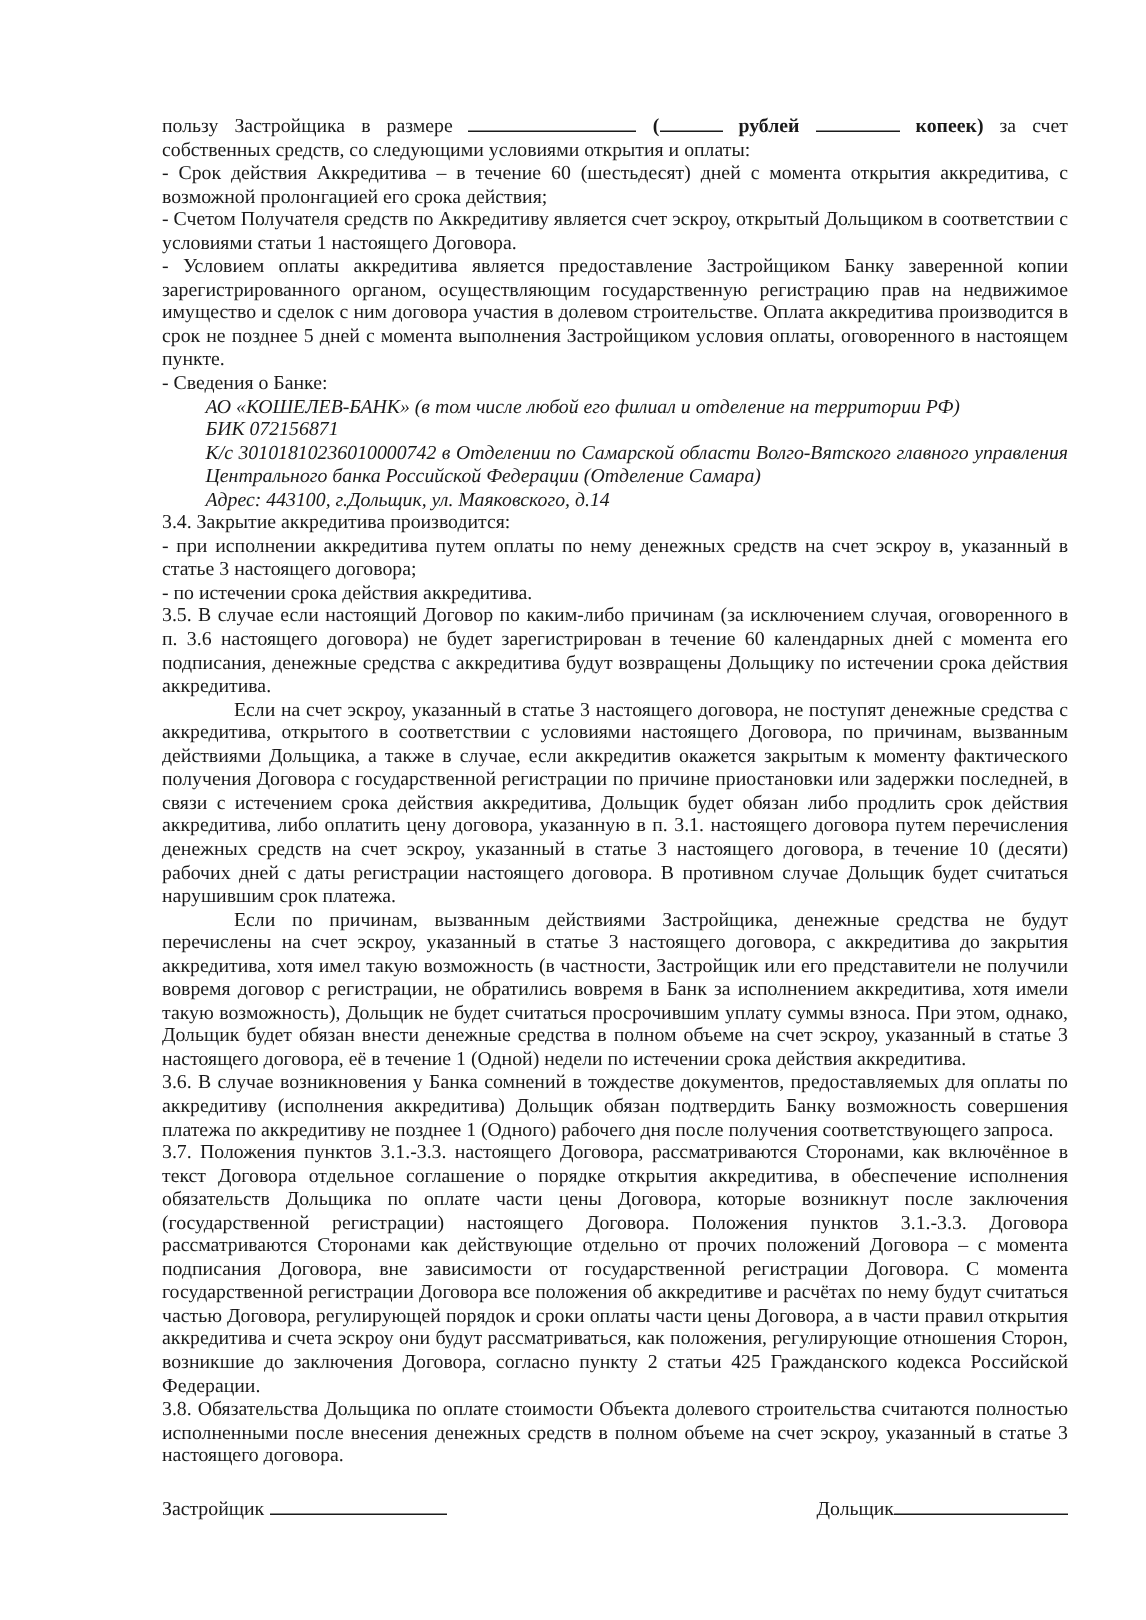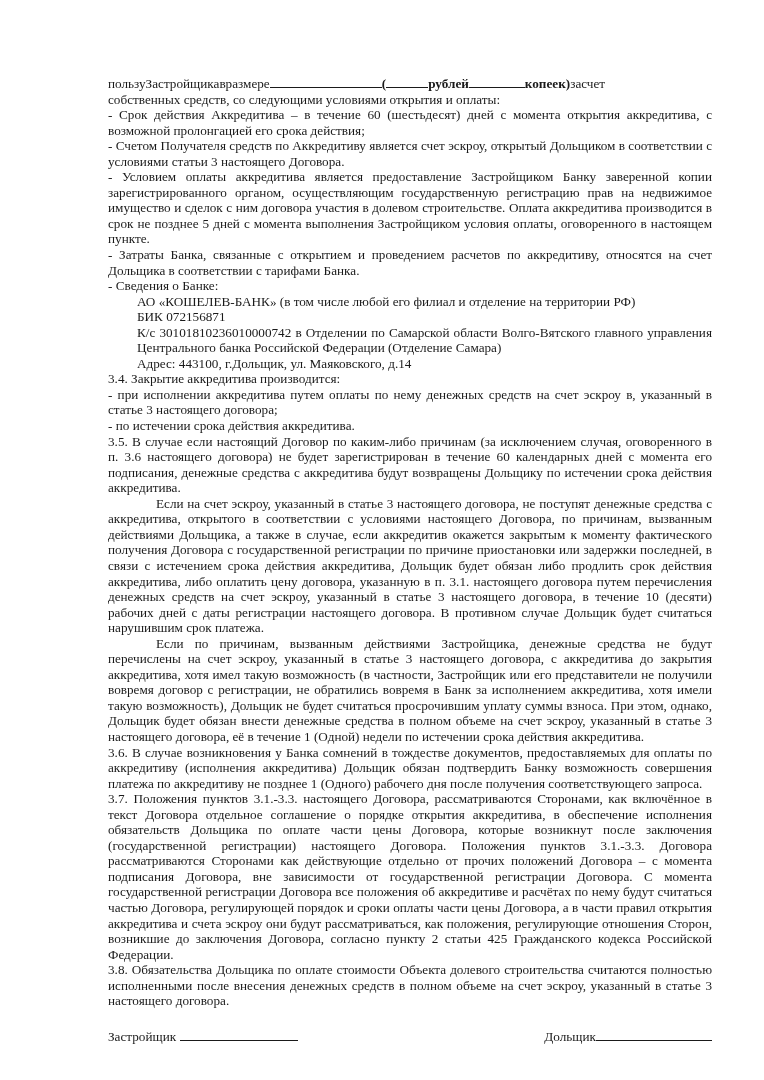--- a/index.html
+++ b/index.html
@@ -4,27 +4,27 @@
 <style>
   html, body { margin: 0; padding: 0; background: #ffffff; }
   body { width: 764px; height: 1080px; position: relative; overflow: hidden; }
   .page {
     position: absolute; left: 108px; top: 76px; width: 604px;
     font-family: "Liberation Serif", serif; font-size: 13.2px; line-height: 15.55px;
     color: #1a1a1a;
   }
   .p { margin: 0; text-align: justify; }
   .indent { text-indent: 48px; }
-  .bank { margin: 0 0 0 29px; text-align: justify; }
+  .bank { margin: 0 0 0 29px; font-style: italic; text-align: justify; }
   .b { font-weight: bold; }
   .blank { display: inline-block; border-bottom: 1px solid #1a1a1a; height: 11px; vertical-align: baseline; }
   .sig { margin-top: 20px; display: flex; justify-content: space-between; }
   .sig .line { display: inline-block; border-bottom: 1px solid #1a1a1a; height: 11px; width: 118px; vertical-align: baseline; margin-left: 4px; }
   .sig .line2 { margin-left: 0; width: 116px; }
-  .first { display: flex; white-space: nowrap; }
+  .first { display: flex; justify-content: space-between; white-space: nowrap; }
 </style>
 </head>
 <body>
 
 <div class="page">
 
   <div class="first">
     <span>пользу</span>
     <span>Застройщика</span>
     <span>в</span>
@@ -33,23 +33,22 @@
     <span class="b"><span>(</span><span class="blank" style="width:42px"></span></span>
     <span class="b">рублей</span>
     <span class="blank" style="width:56px"></span>
     <span class="b">копеек)</span>
     <span>за</span>
     <span>счет</span>
   </div>
   <p class="p">собственных средств, со следующими условиями открытия и оплаты:</p>
 
   <p class="p">- Срок действия Аккредитива – в течение 60 (шестьдесят) дней с момента открытия аккредитива, с возможной пролонгацией его срока действия;</p>
-  <p class="p">- Счетом  Получателя средств по Аккредитиву является счет эскроу, открытый Дольщиком  в соответствии с условиями статьи 3 настоящего Договора.</p>
+  <p class="p">- Счетом  Получателя средств по Аккредитиву является счет эскроу, открытый Дольщиком  в соответствии с условиями статьи 1 настоящего Договора.</p>
   <p class="p">- Условием оплаты аккредитива является предоставление Застройщиком Банку заверенной копии зарегистрированного органом, осуществляющим государственную регистрацию прав на недвижимое имущество и сделок с ним договора участия в долевом строительстве. Оплата аккредитива производится в срок  не позднее  5 дней с момента выполнения Застройщиком условия оплаты, оговоренного в настоящем пункте.</p>
-  <p class="p">- Затраты Банка, связанные с открытием и проведением расчетов по аккредитиву, относятся на счет Дольщика в соответствии с тарифами Банка.</p>
   <p class="p">- Сведения о Банке:</p>
 
   <div>
     <p class="bank">АО «КОШЕЛЕВ-БАНК» (в том числе любой его филиал и отделение на территории РФ)</p>
     <p class="bank">БИК 072156871</p>
     <p class="bank">К/с 30101810236010000742 в Отделении по Самарской области Волго-Вятского главного управления Центрального банка Российской Федерации (Отделение Самара)</p>
     <p class="bank">Адрес: 443100, г.Дольщик, ул. Маяковского, д.14</p>
   </div>
 
   <p class="p">3.4. Закрытие аккредитива производится:</p>

